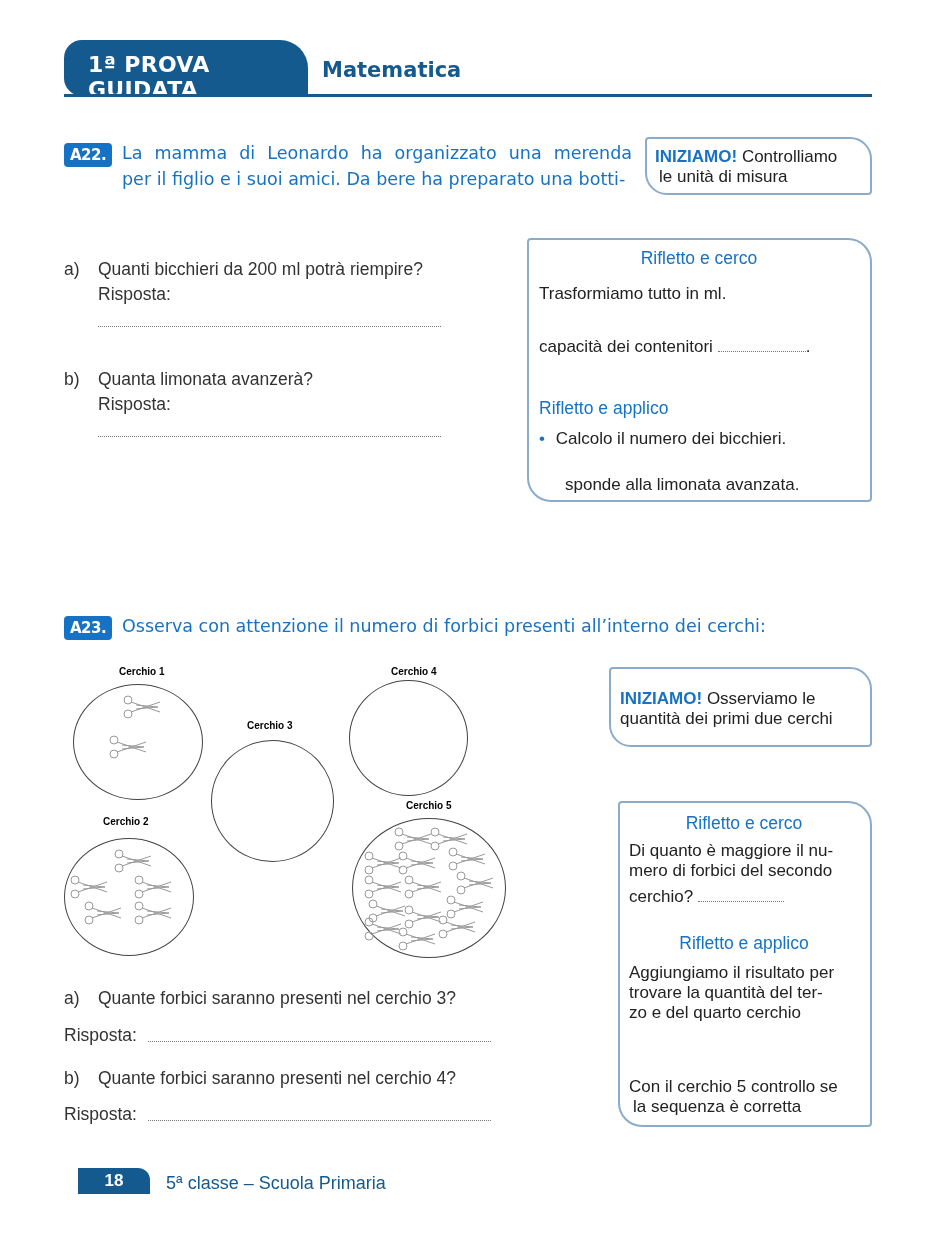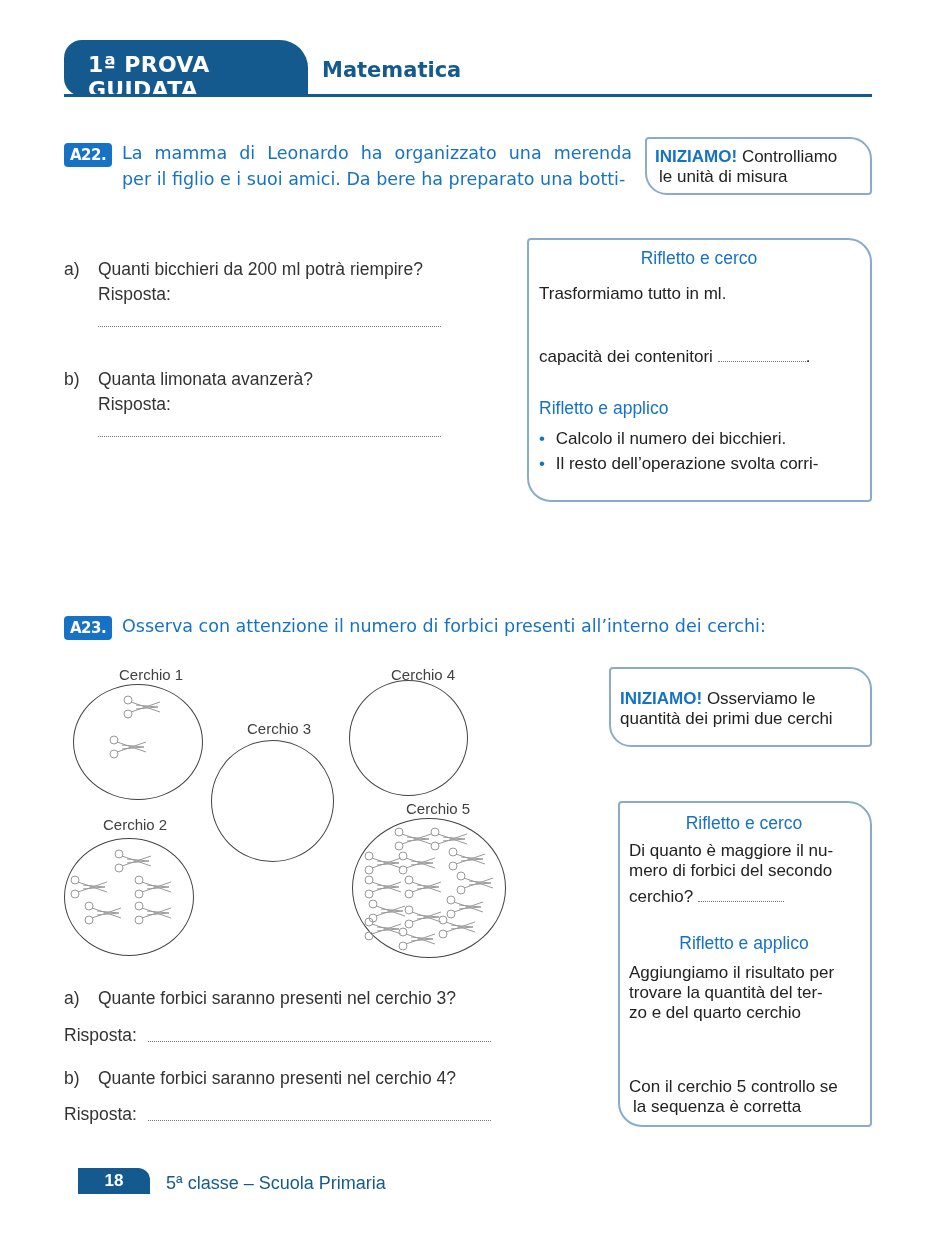--- a/index.html
+++ b/index.html
@@ -25,21 +25,21 @@
   .dotted { border-bottom:1.5px dotted #777; height:0; }
 
   
   .box { border:2.5px solid #8bacc9; background:#fff; border-radius:6px 22px 6px 22px; box-sizing:border-box; }
   .box-tip { font-size:17px; line-height:20px; color:#222; }
   .kw { color:#1672c4; font-weight:bold; }
   .box-head { color:#1672c4; font-size:17.5px; text-align:center; }
   .box-text { font-size:17px; color:#222; line-height:21px; }
   .bullet { color:#1672c4; }
 
-  .clabel { font-weight:normal; font-size:15px; color:#404040; }
+  .clabel { font-weight:bold; font-size:10px; color:#000000; }
   .circle { border:1.2px solid #444; border-radius:50%; box-sizing:border-box; }
 
   .footer-num { left:64px; top:1168px; width:72px; height:26px; background:#155a8e;
                 border-radius:0 12px 0 0; color:#fff; font-weight:bold; font-size:17px;
                 text-align:center; line-height:26px;margin-left:14px; }
   .footer-txt { left:166px; top:1173px; color:#155a8e; font-size:18px; }
 </style>
 </head>
 <body>
 
@@ -69,33 +69,30 @@
 <div class="abs dotted" style="left:98px;top:326px;width:343px;"></div>
 
 <div class="abs body-txt" style="left:64px;top:366px;">b)</div>
 <div class="abs body-txt" style="left:98px;top:366px;">Quanta limonata avanzerà?</div>
 <div class="abs body-txt" style="left:98px;top:391px;">Risposta:</div>
 <div class="abs dotted" style="left:98px;top:436px;width:343px;"></div>
 
 <div class="abs box" style="left:527px;top:238px;width:345px;height:264px;border-radius:4px 24px 4px 24px;">
   <div class="abs box-head" style="left:0;top:8px;width:340px;">Rifletto e cerco</div>
   <div class="abs box-text" style="left:10px;top:43px;">Trasformiamo tutto in ml.</div>
-  <div class="abs box-text" style="left:10px;top:106px;">
+  <div class="abs box-text" style="left:10px;top:96px;">
     <span>capacità dei contenitori</span>
     <span class="dotted" style="display:inline-block;width:88px;vertical-align:baseline;"></span>.
   </div>
   <div class="abs box-head" style="left:10px;top:158px;text-align:left;">Rifletto e applico</div>
   <div class="abs box-text" style="left:10px;top:188px;">
     <span class="bullet">•</span>
     <span style="padding-left:6px;">Calcolo il numero dei bicchieri.</span>
   </div>
-  <div class="abs box-text" style="left:10px;top:213px;">
-    <span class="bullet">•</span>
-    <span style="padding-left:6px;">Il resto dell’operazione svolta corri-</span>
-  </div>
+  <div class="abs box-text" style="left:36px;top:234px;">sponde alla limonata avanzata.</div>
 </div>
 
 <div class="abs badge" style="left:64px;top:616px;">A23.</div>
 <div class="abs qtitle" style="left:122px;top:613px;">Osserva con attenzione il numero di forbici presenti all’interno dei cerchi:</div>
 
 <div class="abs clabel" style="left:119px;top:666px;">Cerchio 1</div>
 <div class="abs circle" style="left:73px;top:684px;width:130px;height:116px;" id="c1">
     <span class="abs" style="left: 48px; top: 10px;"><svg width="40" height="24" viewBox="0 0 40 24">
         <g fill="none" stroke="#999" stroke-width="1">
           <circle cx="6" cy="5" r="4"></circle>

